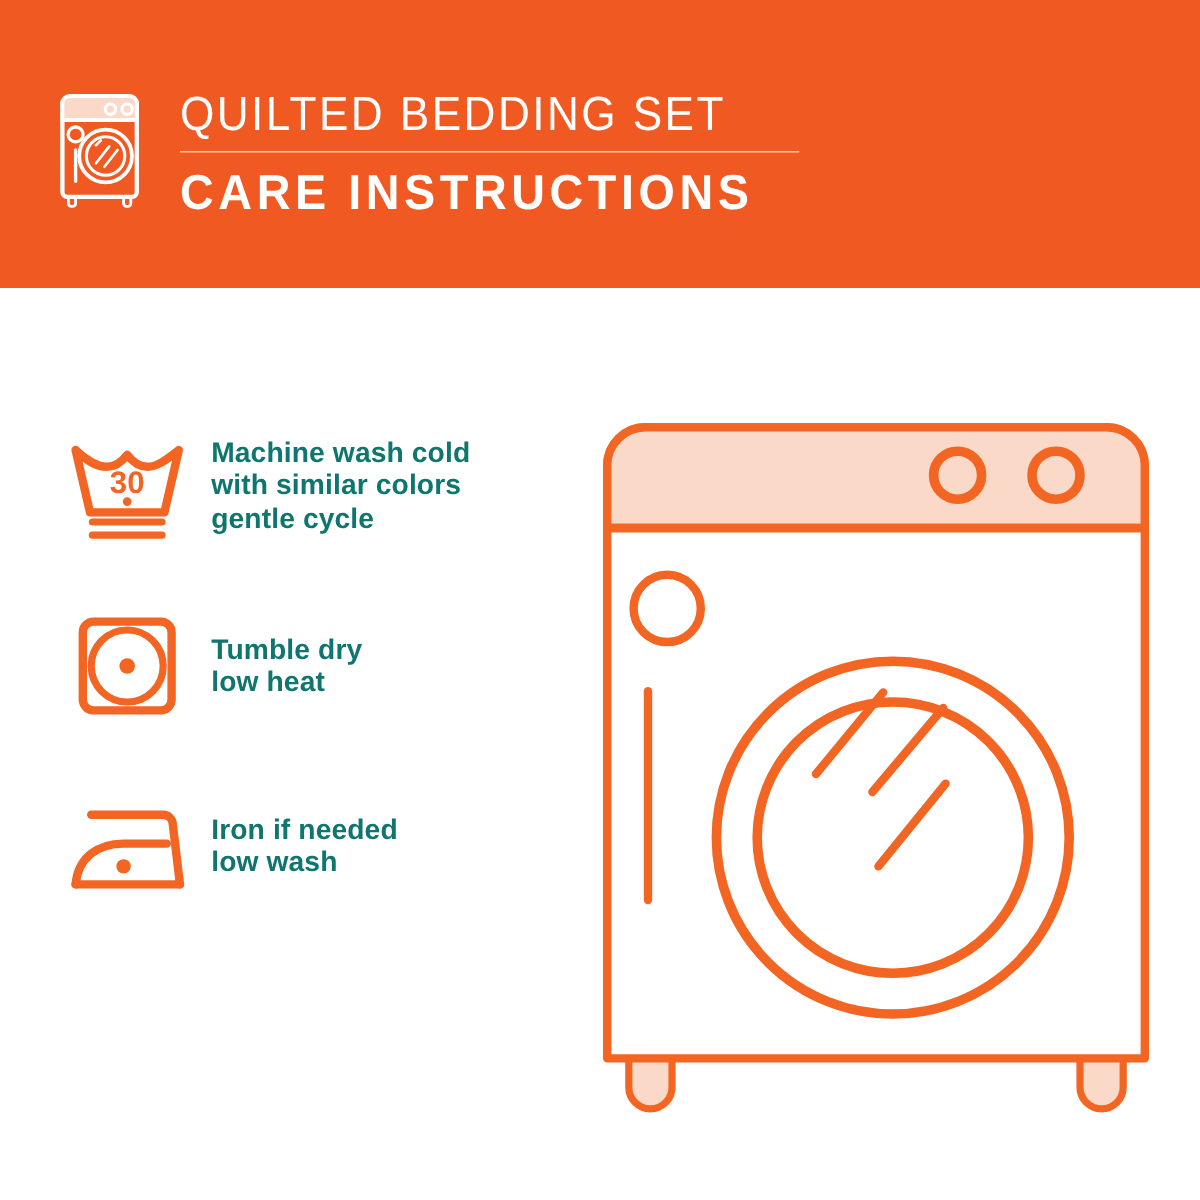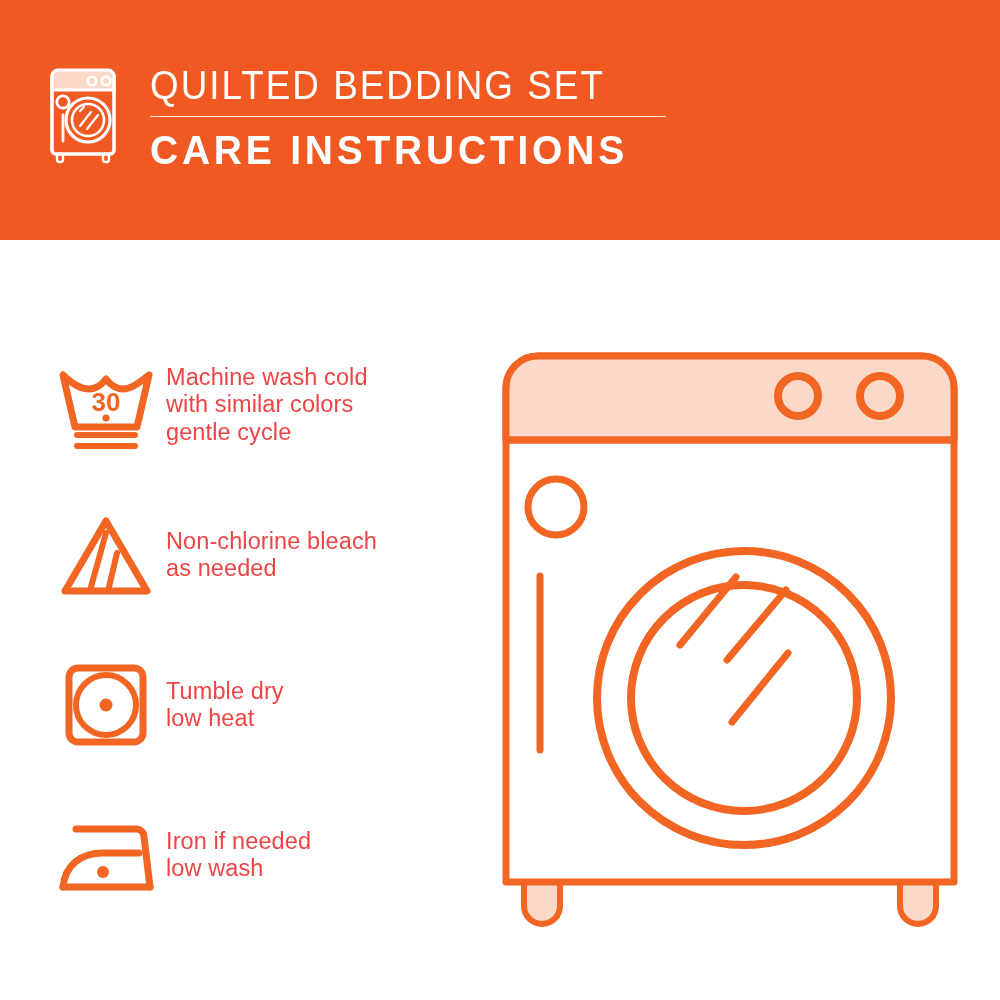--- a/index.html
+++ b/index.html
@@ -20,21 +20,21 @@
     position: absolute;
     left: 0;
     top: 0;
     width: 1000px;
     height: 240px;
     background: #F05A22;
   }
   .header-inner {
     position: absolute;
     left: 44px;
-    top: 58px;
+    top: 68px;
     display: flex;
     align-items: flex-start;
   }
   .logo-mark {
     width: 84px;
     height: 110px;
     margin-right: 22px;
     flex: 0 0 auto;
   }
   .title-block {
@@ -82,24 +82,25 @@
     height: 150px;
   }
   .care-icon {
     width: 120px;
     flex: 0 0 120px;
     display: flex;
     align-items: center;
     justify-content: center;
   }
   .care-text {
-    color: #ef4444;
+    margin-left: 10px;
+    color: #0f766e;
     font-size: 23.5px;
     line-height: 27.5px;
-    font-weight: 400;
+    font-weight: 700;
     letter-spacing: 0.1px;
     white-space: pre-line;
   }
 
   
   .washer {
     position: absolute;
     left: 488px;
     top: 330px;
     width: 500px;
@@ -149,31 +150,20 @@
         <rect x="23" y="88" width="64" height="6" rx="3" fill="#F26522"></rect>
         <text x="55" y="56" text-anchor="middle" font-family="'Liberation Sans', sans-serif" font-size="26" font-weight="700" fill="#F26522">30</text>
         <circle cx="55" cy="63" r="3.6" fill="#F26522"></circle>
       </svg>
     </div>
     <div class="care-text">Machine wash cold
 with similar colors
 gentle cycle</div>
   </div>
 
-  <div class="care-row">
-    <div class="care-icon">
-      <svg viewBox="0 0 110 100" width="110" height="100" aria-hidden="true">
-        <path d="M55 16 L96 86 L14 86 Z" fill="none" stroke="#F26522" stroke-width="7" stroke-linejoin="round"></path>
-        <line x1="55" y1="28" x2="40" y2="82" stroke="#F26522" stroke-width="6" stroke-linecap="round"></line>
-        <line x1="66" y1="48" x2="58" y2="82" stroke="#F26522" stroke-width="6" stroke-linecap="round"></line>
-      </svg>
-    </div>
-    <div class="care-text">Non-chlorine bleach
-as needed</div>
-  </div>
 
   <div class="care-row">
     <div class="care-icon">
       <svg viewBox="0 0 110 100" width="110" height="100" aria-hidden="true">
         <rect x="18" y="13" width="74" height="74" rx="9" fill="none" stroke="#F26522" stroke-width="7"></rect>
         <circle cx="55" cy="50" r="30" fill="none" stroke="#F26522" stroke-width="6"></circle>
         <circle cx="55" cy="50" r="6.5" fill="#F26522"></circle>
       </svg>
     </div>
     <div class="care-text">Tumble dry

